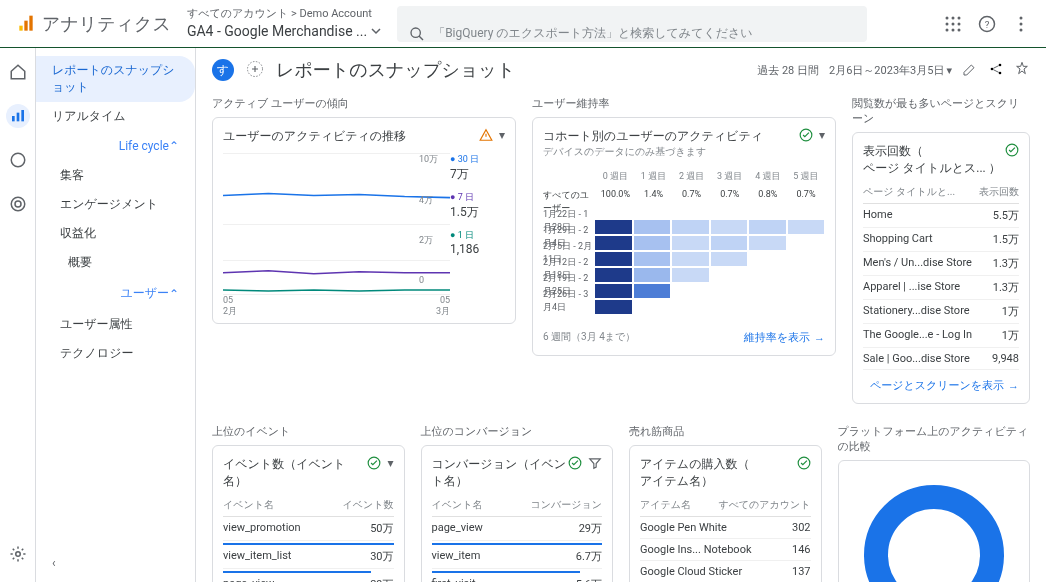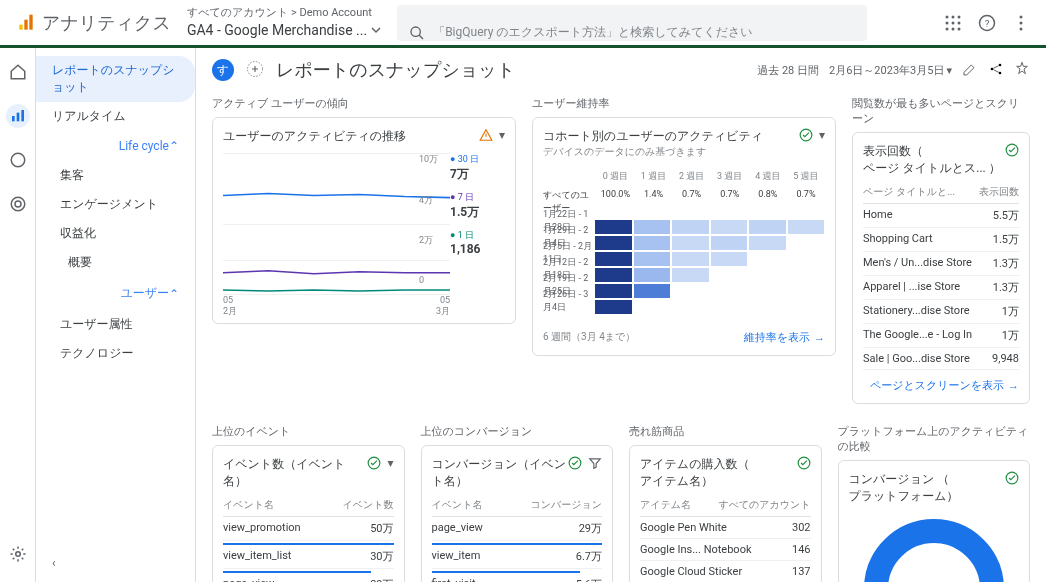--- a/index.html
+++ b/index.html
@@ -1,17 +1,17 @@
 <!DOCTYPE html>
 <html><head>
 <meta charset="utf-8">
 <style>
 html,body{margin:0;padding:0;font-family:Roboto,Arial,sans-serif;font-size:12px;color:#3c4043;background:#fff;overflow:hidden}
 *{box-sizing:border-box}
-.header{display:flex;align-items:center;height:48px;border-bottom:3px solid #14532d;padding:0 16px;gap:16px}
+.header{display:flex;align-items:center;height:48px;border-bottom:1px solid #14532d;padding:0 16px;gap:16px}
 .logo{display:flex;align-items:center;gap:6px;font-size:18px;color:#5f6368}
 .logo-icon{width:20px;height:20px}
 .prop{display:flex;flex-direction:column;line-height:1.3}
 .prop .acc{font-size:11px;color:#5f6368}
 .prop .name{font-size:14px;color:#3c4043;display:flex;align-items:center;gap:4px}
 .search{flex:1;display:flex;align-items:flex-end;background:#f1f3f4;border-radius:4px;height:36px;padding:0 12px;color:#5f6368;max-width:470px}
 .search svg{margin-right:8px;flex:0 0 auto}
 .hicons{display:flex;align-items:center;gap:16px;color:#5f6368;margin-left:auto}
 .hicons span{display:inline-flex}
 .body{display:flex;height:calc(100vh - 48px)}
@@ -40,21 +40,21 @@
 .card-sub{font-size:10px;color:#80868b}
 .ok{width:14px;height:14px}
 .warn{width:14px;height:14px}
 .chart{position:relative;height:160px;margin-top:8px}
 .chart .yax{position:absolute;right:0;top:0;bottom:28px;width:28px;font-size:9px;color:#80868b;display:flex;flex-direction:column;justify-content:space-between;align-items:flex-start}
 .chart .plot{position:absolute;left:0;right:55px;top:0;bottom:18px}
 .chart .xax{position:absolute;left:0;right:55px;bottom:0;height:18px;font-size:9px;color:#80868b;display:flex;justify-content:space-between}
 .chart .leg{position:absolute;right:0;top:0;width:55px;font-size:9px;color:#5f6368}
 .legrow{margin-bottom:8px}
 .legrow .lab{font-size:9px}
-.legrow .val{font-size:12px;font-weight:700;color:#3c4043}
+.legrow .val{font-size:12px;font-weight:400;color:#3c4043}
 .gline{position:absolute;left:0;right:0;border-top:1px solid #f0f0f0}
 .coh{margin-top:8px}
 .coh-head{display:flex;font-size:9px;color:#80868b}
 .coh-head div{flex:1;text-align:center;padding:3px 0}
 .coh-head div:first-child{flex:1.4;text-align:left}
 .coh-row{display:flex;align-items:flex-end;height:14px;margin-top:2px}
 .coh-row .lbl{flex:1.4;font-size:9px;color:#5f6368}
 .coh-row .cell{flex:1;height:14px;margin:0 1px}
 .link{color:#1a73e8;font-size:11px;display:flex;align-items:center;justify-content:flex-end;gap:4px;margin-top:8px;cursor:pointer}
 .footnote{font-size:10px;color:#80868b;margin-top:6px}
@@ -511,26 +511,19 @@
                 <span class="n">Google Cloud Sticker</span>
                 <span class="v">137</span>
               </div>
             </div>
 
         </div>
       </div>
       <div class="sect">
         <div class="sect-title">プラットフォーム上のアクティビティの比較</div>
         <div class="card">
-          <div class="card-h">
-              <div class="card-t"><span>コンバージョン  （</span><br><span>プラットフォーム）</span></div>
-              <svg class="ok" viewBox="0 0 24 24">
-                <circle cx="12" cy="12" r="10" fill="none" stroke="#1e8e3e" stroke-width="2"></circle>
-                <path d="M7 12l3 3 7-7" fill="none" stroke="#1e8e3e" stroke-width="2"></path>
-              </svg>
-            </div>
           <div class="donut"></div>
 
         </div>
       </div>
     </div>
   </div>
 </div>
 
 </body></html>

